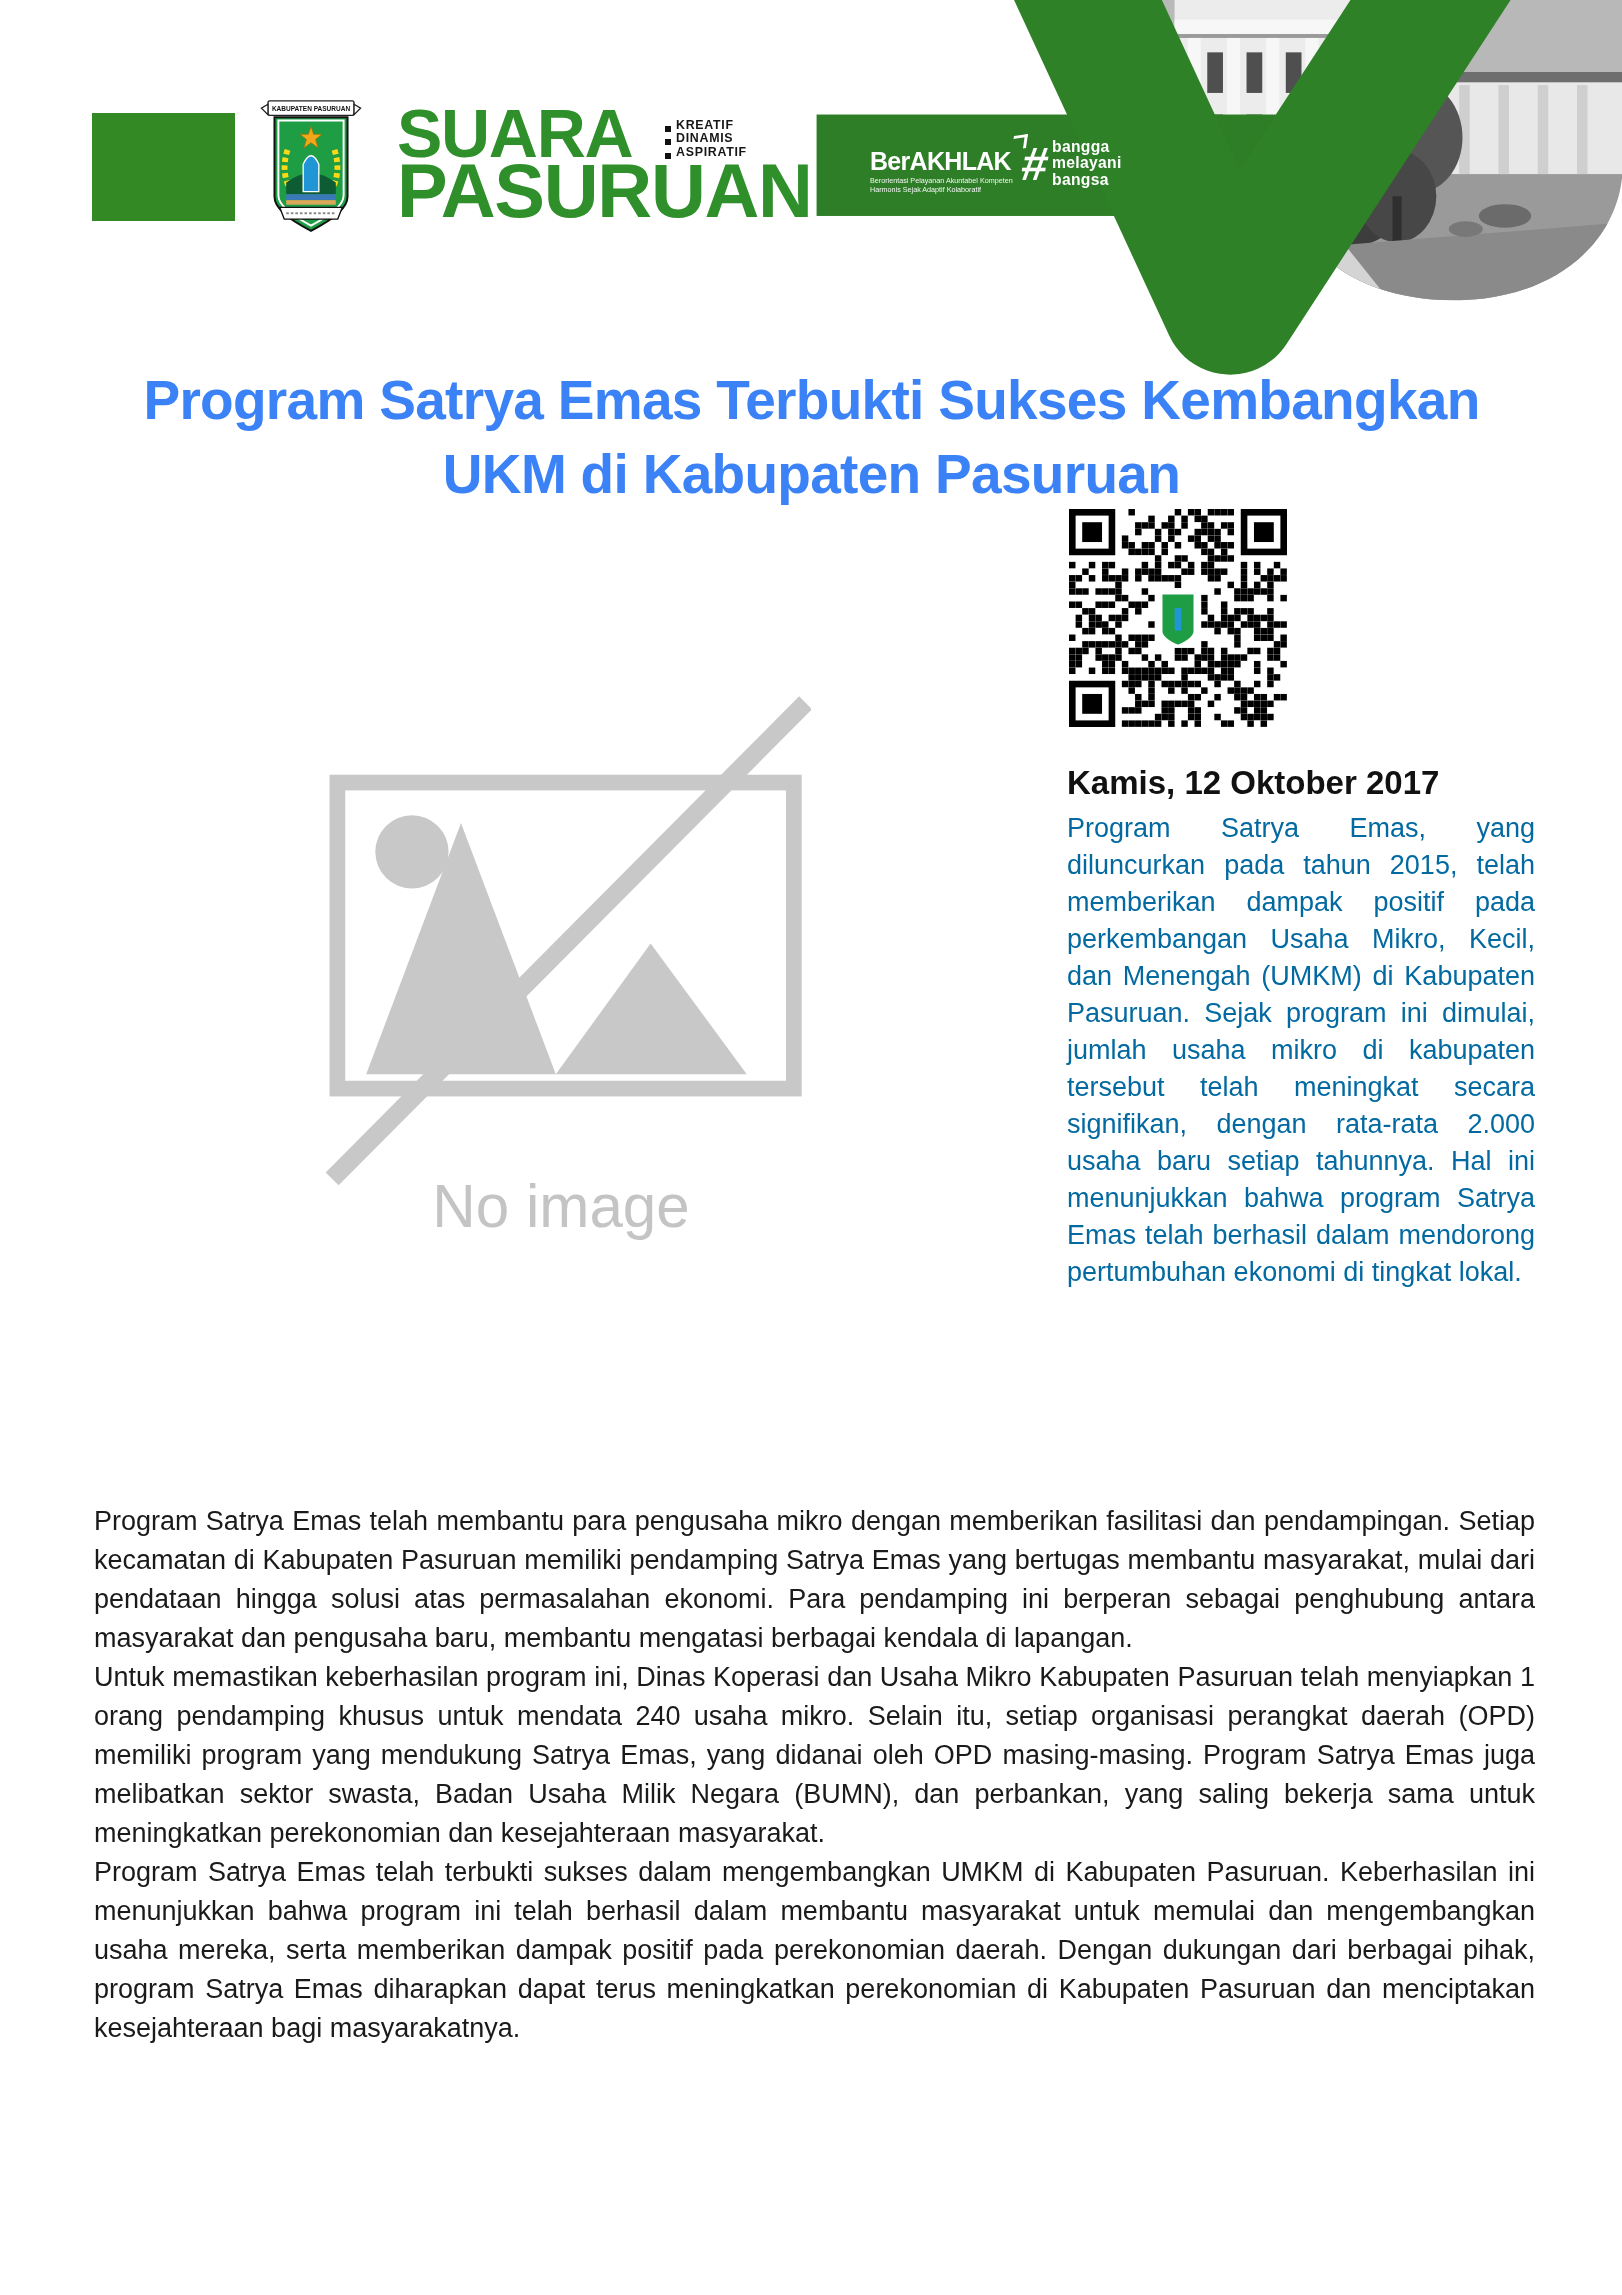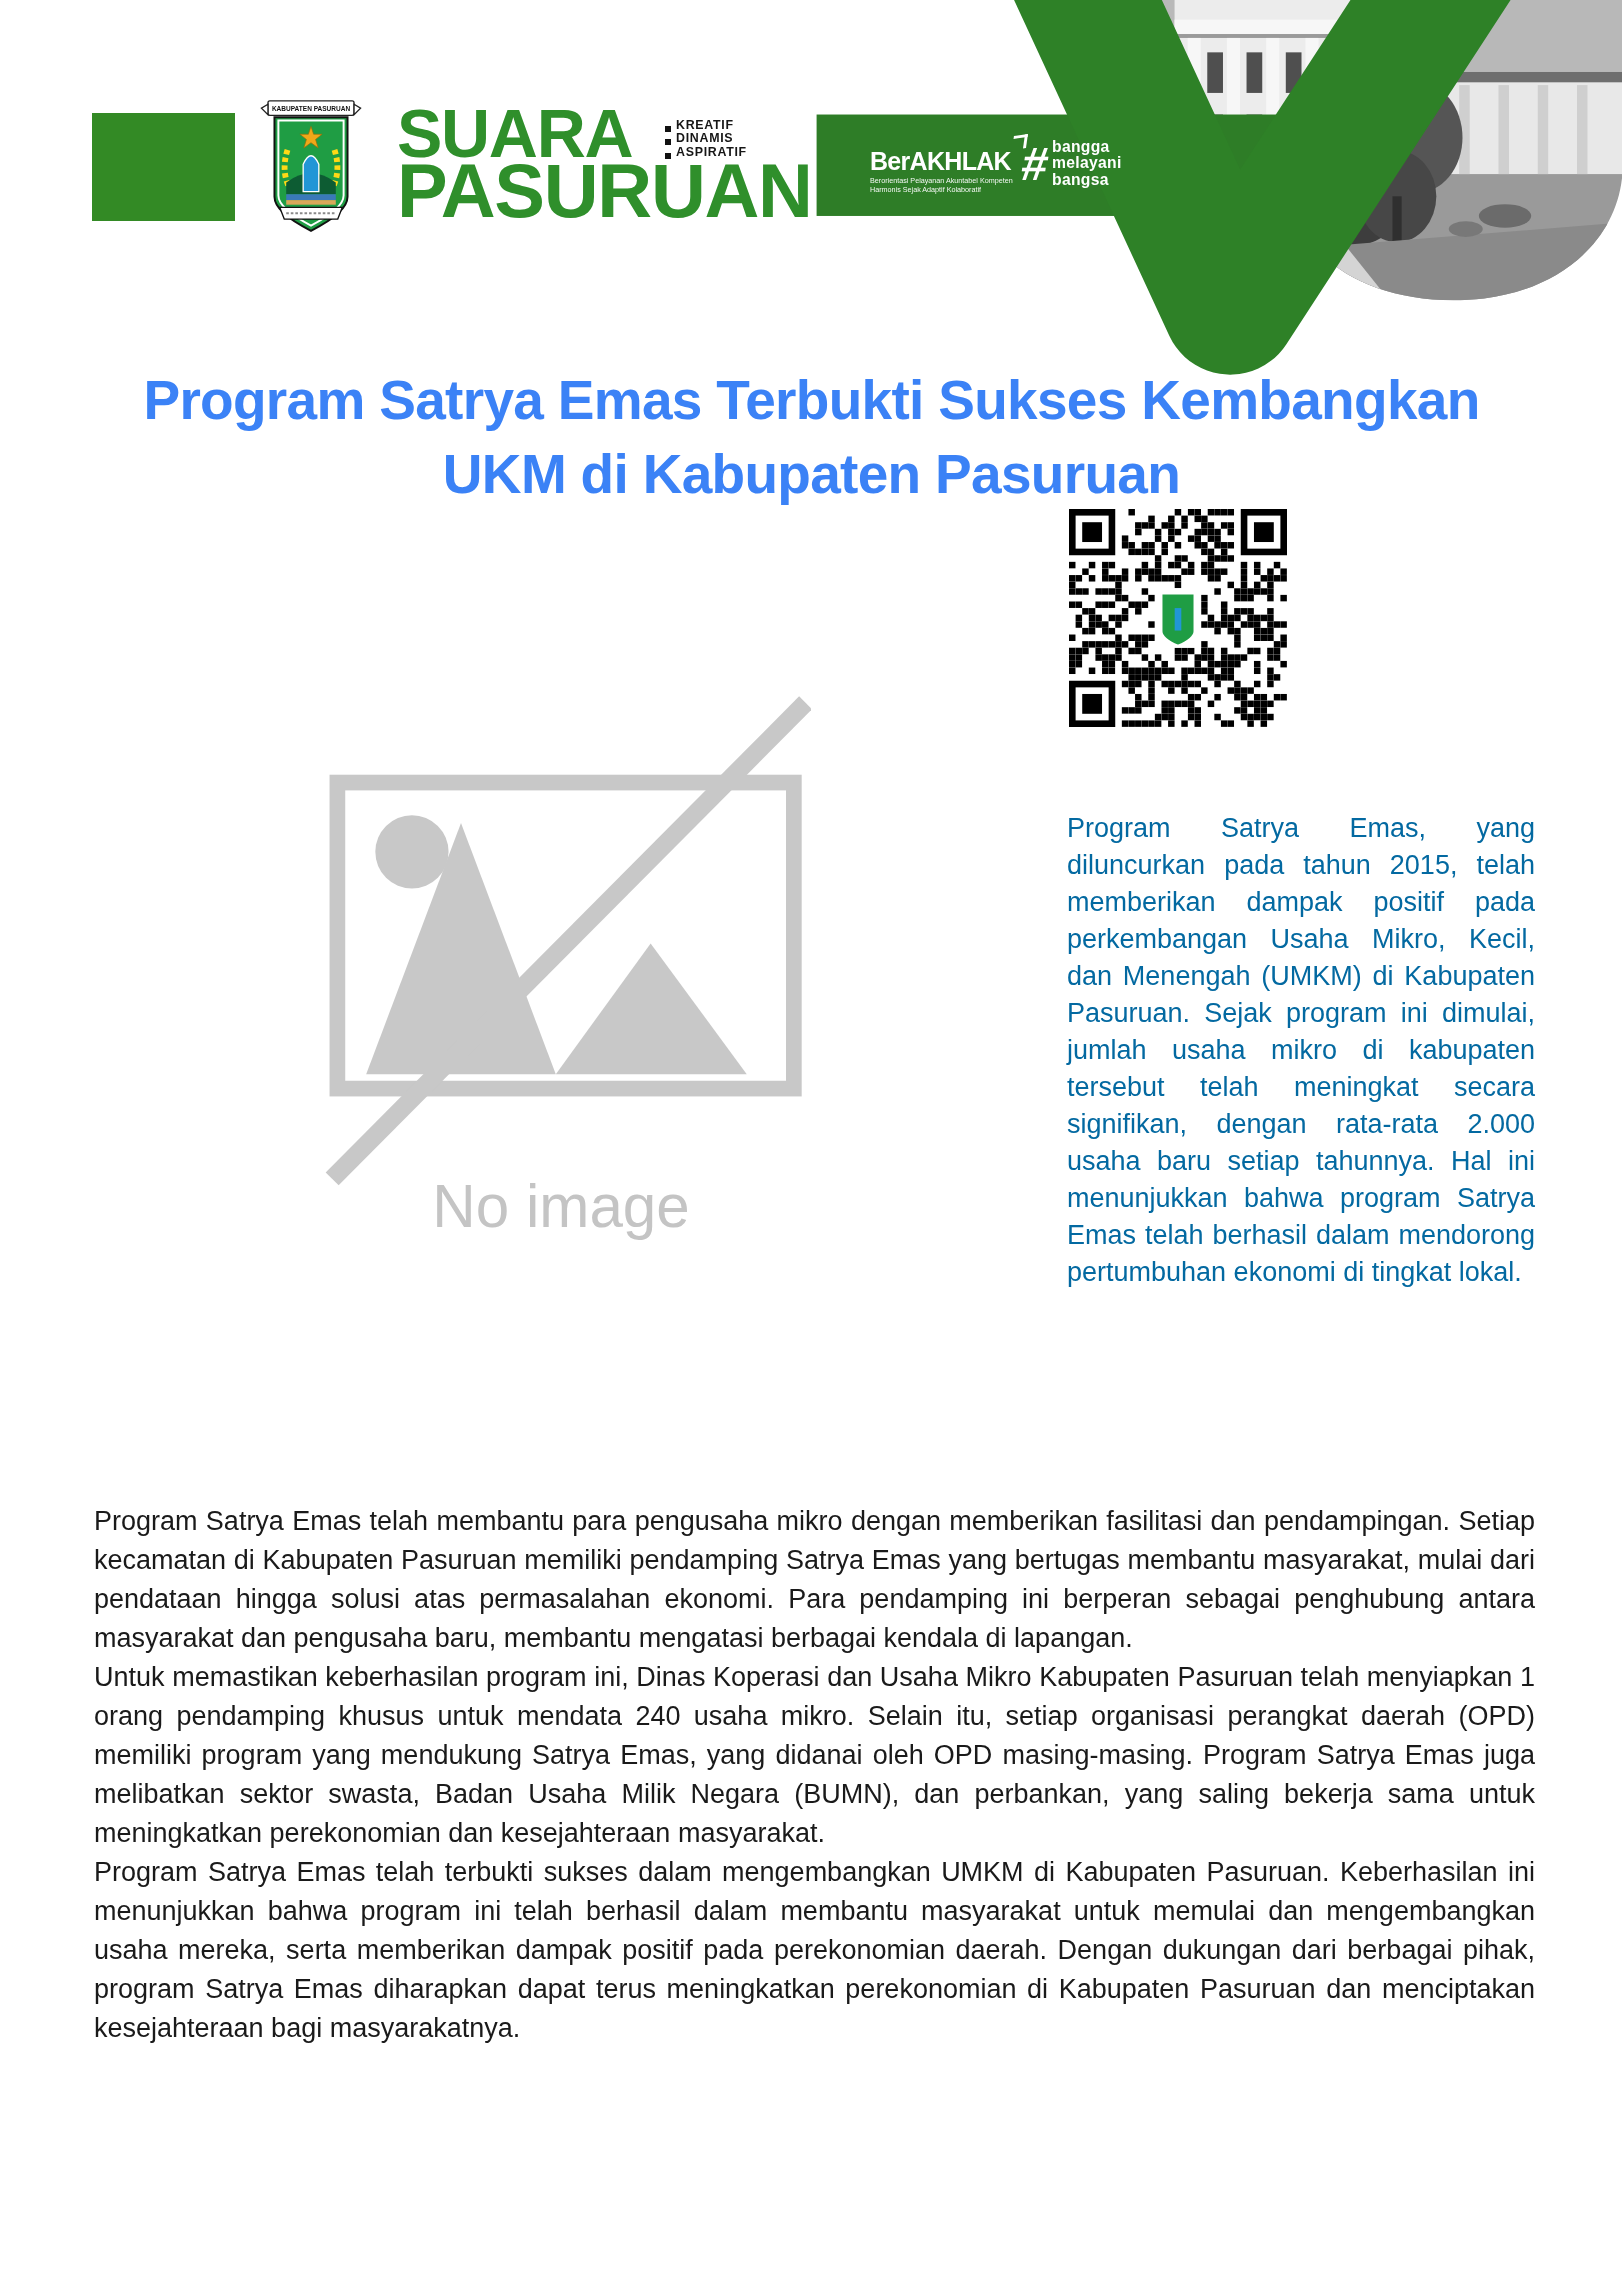--- a/index.html
+++ b/index.html
@@ -572,20 +572,21 @@
       <rect x="270" y="10" width="50" height="50" fill="#fff"></rect>
       <rect x="280" y="20" width="30" height="30" fill="#000"></rect>
       <rect x="0" y="260" width="70" height="70" fill="#000"></rect>
       <rect x="10" y="270" width="50" height="50" fill="#fff"></rect>
       <rect x="20" y="280" width="30" height="30" fill="#000"></rect>
       <rect x="130" y="120" width="70" height="90" fill="#fff"></rect>
       <path d="M140,128 L190,128 L190,185 Q190,196 165,207 Q140,196 140,185 Z" fill="#1f9d44" stroke="#fff" stroke-width="3"></path>
       <rect x="160" y="150" width="10" height="34" fill="#2196d6"></rect>
     </svg>
 
+  <div class="article-date">Kamis, 12 Oktober 2017</div>
   <div class="article-lead">Program Satrya Emas, yang diluncurkan pada tahun 2015, telah memberikan dampak positif pada perkembangan Usaha Mikro, Kecil, dan Menengah (UMKM) di Kabupaten Pasuruan. Sejak program ini dimulai, jumlah usaha mikro di kabupaten tersebut telah meningkat secara signifikan, dengan rata-rata 2.000 usaha baru setiap tahunnya. Hal ini menunjukkan bahwa program Satrya Emas telah berhasil dalam mendorong pertumbuhan ekonomi di tingkat lokal.</div>
 
   <svg class="noimage" viewBox="0 0 810 890">
     <g stroke="#c8c8c8" fill="none">
       <rect x="86" y="166" width="698" height="468" stroke-width="24"></rect>
     </g>
     <circle cx="200" cy="272" r="56" fill="#c8c8c8"></circle>
     <polygon points="130,612 275,228 420,612" fill="#c8c8c8"></polygon>
     <polygon points="420,612 565,412 712,612" fill="#c8c8c8"></polygon>
     <line x1="78" y1="772" x2="802" y2="44" stroke="#c8c8c8" stroke-width="28"></line>

